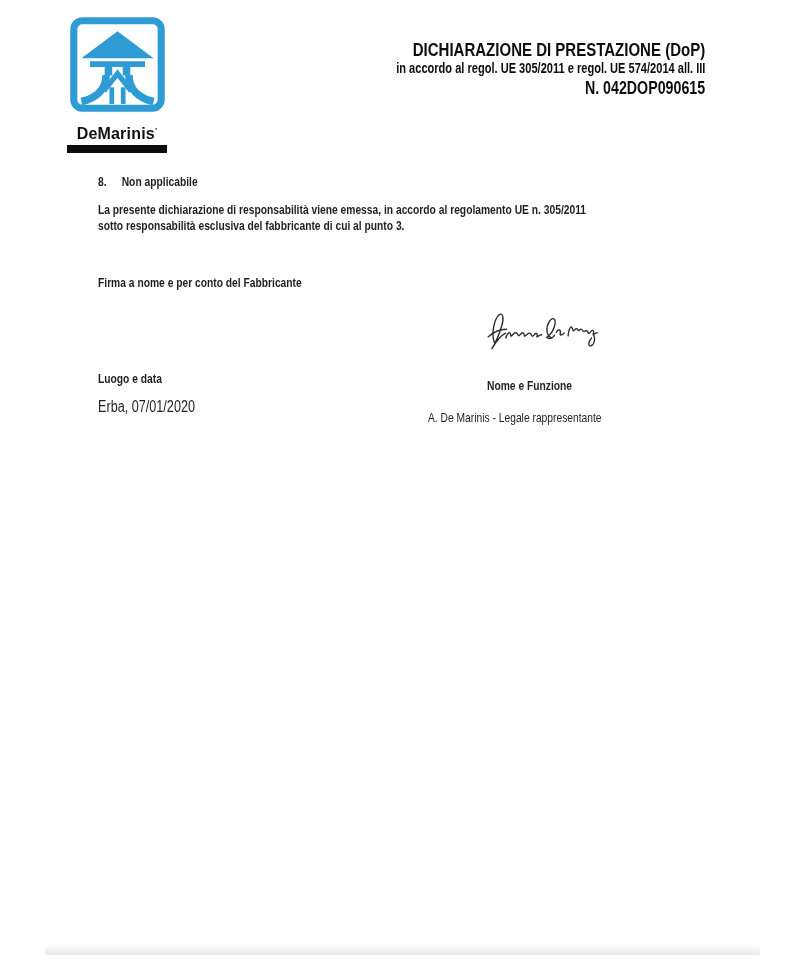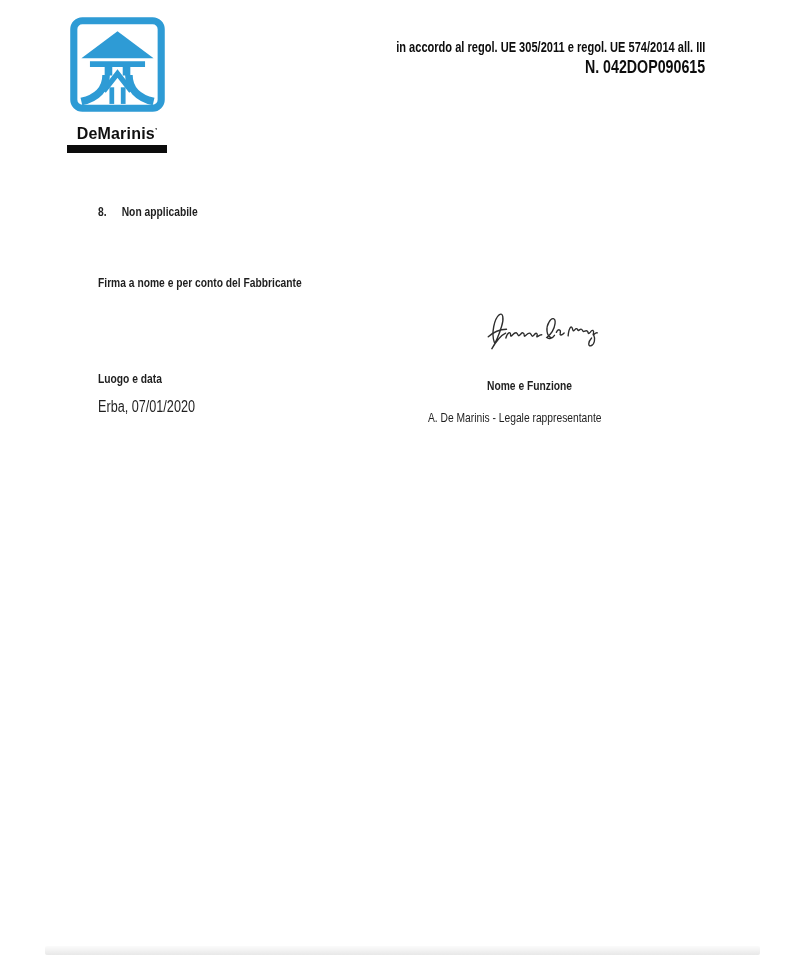--- a/index.html
+++ b/index.html
@@ -22,21 +22,21 @@
   .brand sup { font-size:8px; vertical-align:6px; }
   .logo-underline { height:8px; background:#0c0c0c; margin-top:3px; width:100px; margin-left:1px; }
 
   
   .doc-header { position:absolute; top:39px; right:95px; text-align:right; color:#0d0d0d; }
   .doc-title    { font-size:19px;   font-weight:bold; line-height:21px; }
   .doc-subtitle { font-size:14px;   font-weight:bold; line-height:17px; }
   .doc-number   { font-size:18px; font-weight:bold; line-height:22px; }
 
   
-  .item8 { position:absolute; left:98px; top:174px; font-size:13px; font-weight:bold; line-height:16px;margin-top:30px; }
+  .item8 { position:absolute; left:98px; top:174px; font-size:13px; font-weight:bold; line-height:16px; }
   .item8 .num { display:inline-block; width:30px; }
   .paragraph { position:absolute; left:98px; top:202px; font-size:13px; font-weight:bold; line-height:15.6px; }
   .firma { position:absolute; left:98px; top:275px; font-size:13px; font-weight:bold; line-height:16px; }
 
   .signature { position:absolute; left:486px; top:304px; width:112px; height:46px; transform:rotate(-2deg); }
 
   .place-label { position:absolute; left:98px;  top:371px; font-size:13px; font-weight:bold; line-height:16px; }
   .name-label  { position:absolute; left:487px; top:371px; font-size:13px; font-weight:bold; line-height:16px;margin-top:7px; }
   .place-value { position:absolute; left:98px;  top:399px; font-size:16px; font-weight:normal; line-height:16px; }
   .name-value  { position:absolute; left:428px; top:410px; font-size:13px; font-weight:normal; line-height:16px; }
@@ -58,31 +58,34 @@
     <path d="M44 74 V91.5" fill="none" stroke="var(--accent)" stroke-width="5"></path>
     <path d="M56 74 V91.5" fill="none" stroke="var(--accent)" stroke-width="5"></path>
     <path d="M38 61 C38 75 29 85 12 89" fill="none" stroke="var(--accent)" stroke-width="8"></path>
     <path d="M62 61 C62 75 71 85 88 89" fill="none" stroke="var(--accent)" stroke-width="8"></path>
   </svg>
   <div class="brand"><span>DeMarinis</span><sup>’</sup></div>
   <div class="logo-underline"></div>
 </div>
 
 <div class="doc-header">
+  <div class="doc-title"><span class="narrow-r">DICHIARAZIONE DI PRESTAZIONE (DoP)</span></div>
   <div class="doc-subtitle"><span class="narrow-r">in accordo al regol. UE 305/2011 e regol. UE 574/2014 all. III</span></div>
   <div class="doc-number"><span class="narrow-r">N. 042DOP090615</span></div>
 </div>
 
 <div class="item8">
   <span class="narrow">
     <span class="num">8.</span><span>Non applicabile</span>
   </span>
 </div>
 
 <div class="paragraph">
+  <div><span class="narrow">La presente dichiarazione di responsabilità viene emessa, in accordo al regolamento UE n. 305/2011</span></div>
+  <div><span class="narrow">sotto responsabilità esclusiva del fabbricante di cui al punto 3.</span></div>
 </div>
 
 <div class="firma">
   <span class="narrow">Firma a nome e per conto del Fabbricante</span>
 </div>
 
 <svg class="signature" viewBox="0 0 115 46" aria-hidden="true" fill="none" stroke="var(--ink)" stroke-width="1.4" stroke-linecap="round">
   <path d="M8 37 C5 27 9 13 14 9 C18 6 19 13 16 21 C13 30 9 38 5 44 C10 36 15 30 20 28"></path>
   <path d="M2 31 C8 26 15 24 21 24"></path>
   <path d="M20 33 C22 27 25 26 25 30 C25 34 28 27 31 28 C33 29 32 33 35 30 C37 27 39 28 39 31 C39 34 42 28 45 29 C47 30 46 34 49 31 C51 28 53 29 52 32 C51 35 55 30 57 31"></path>

